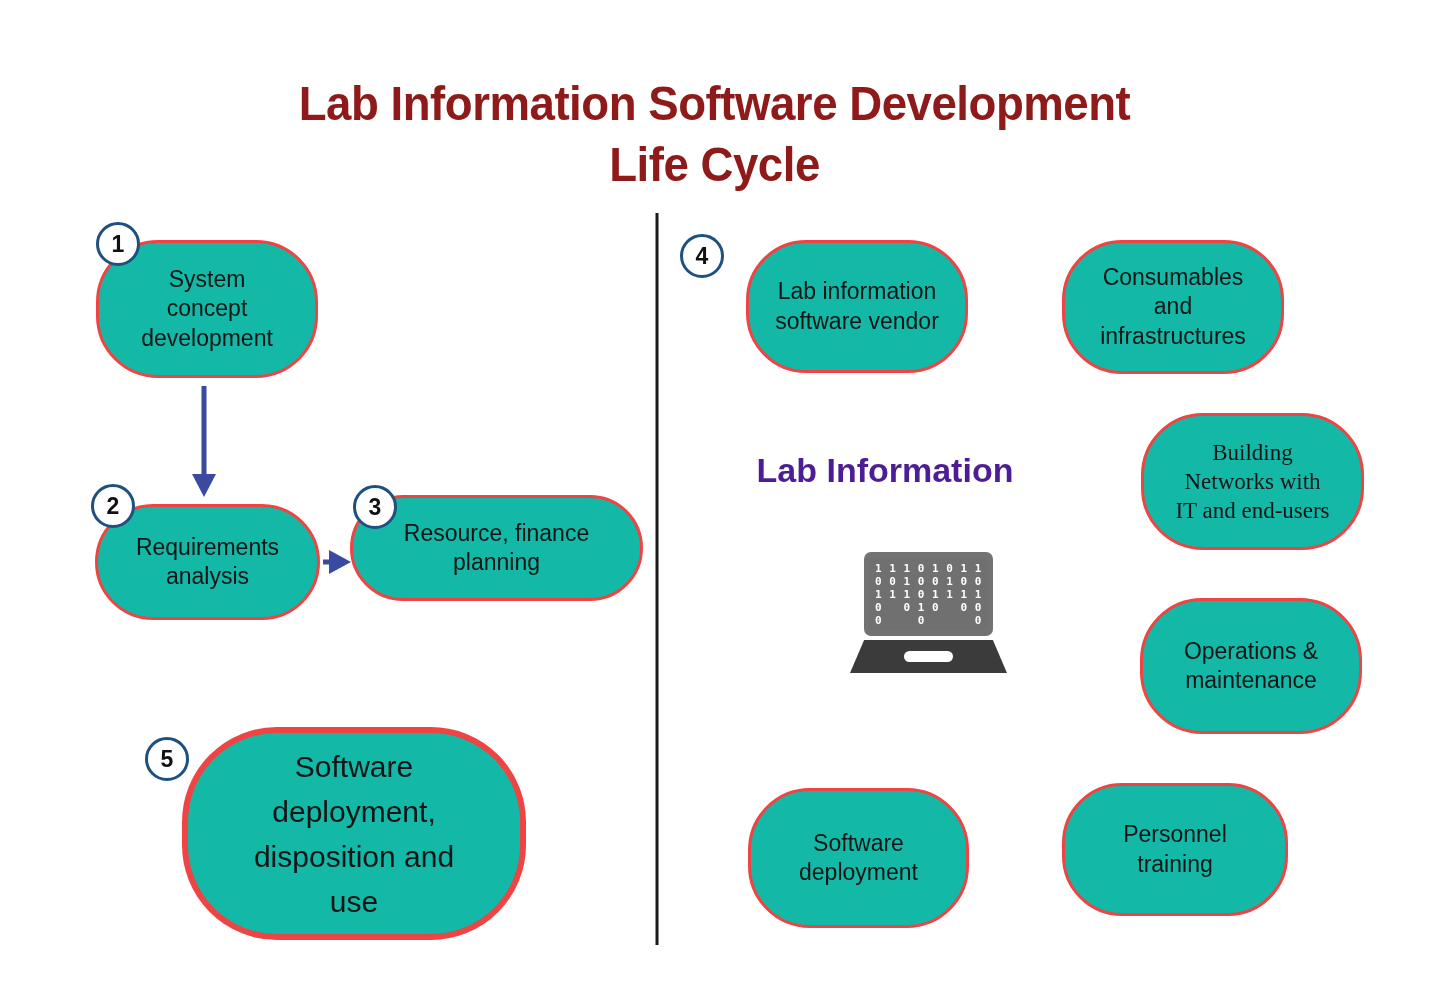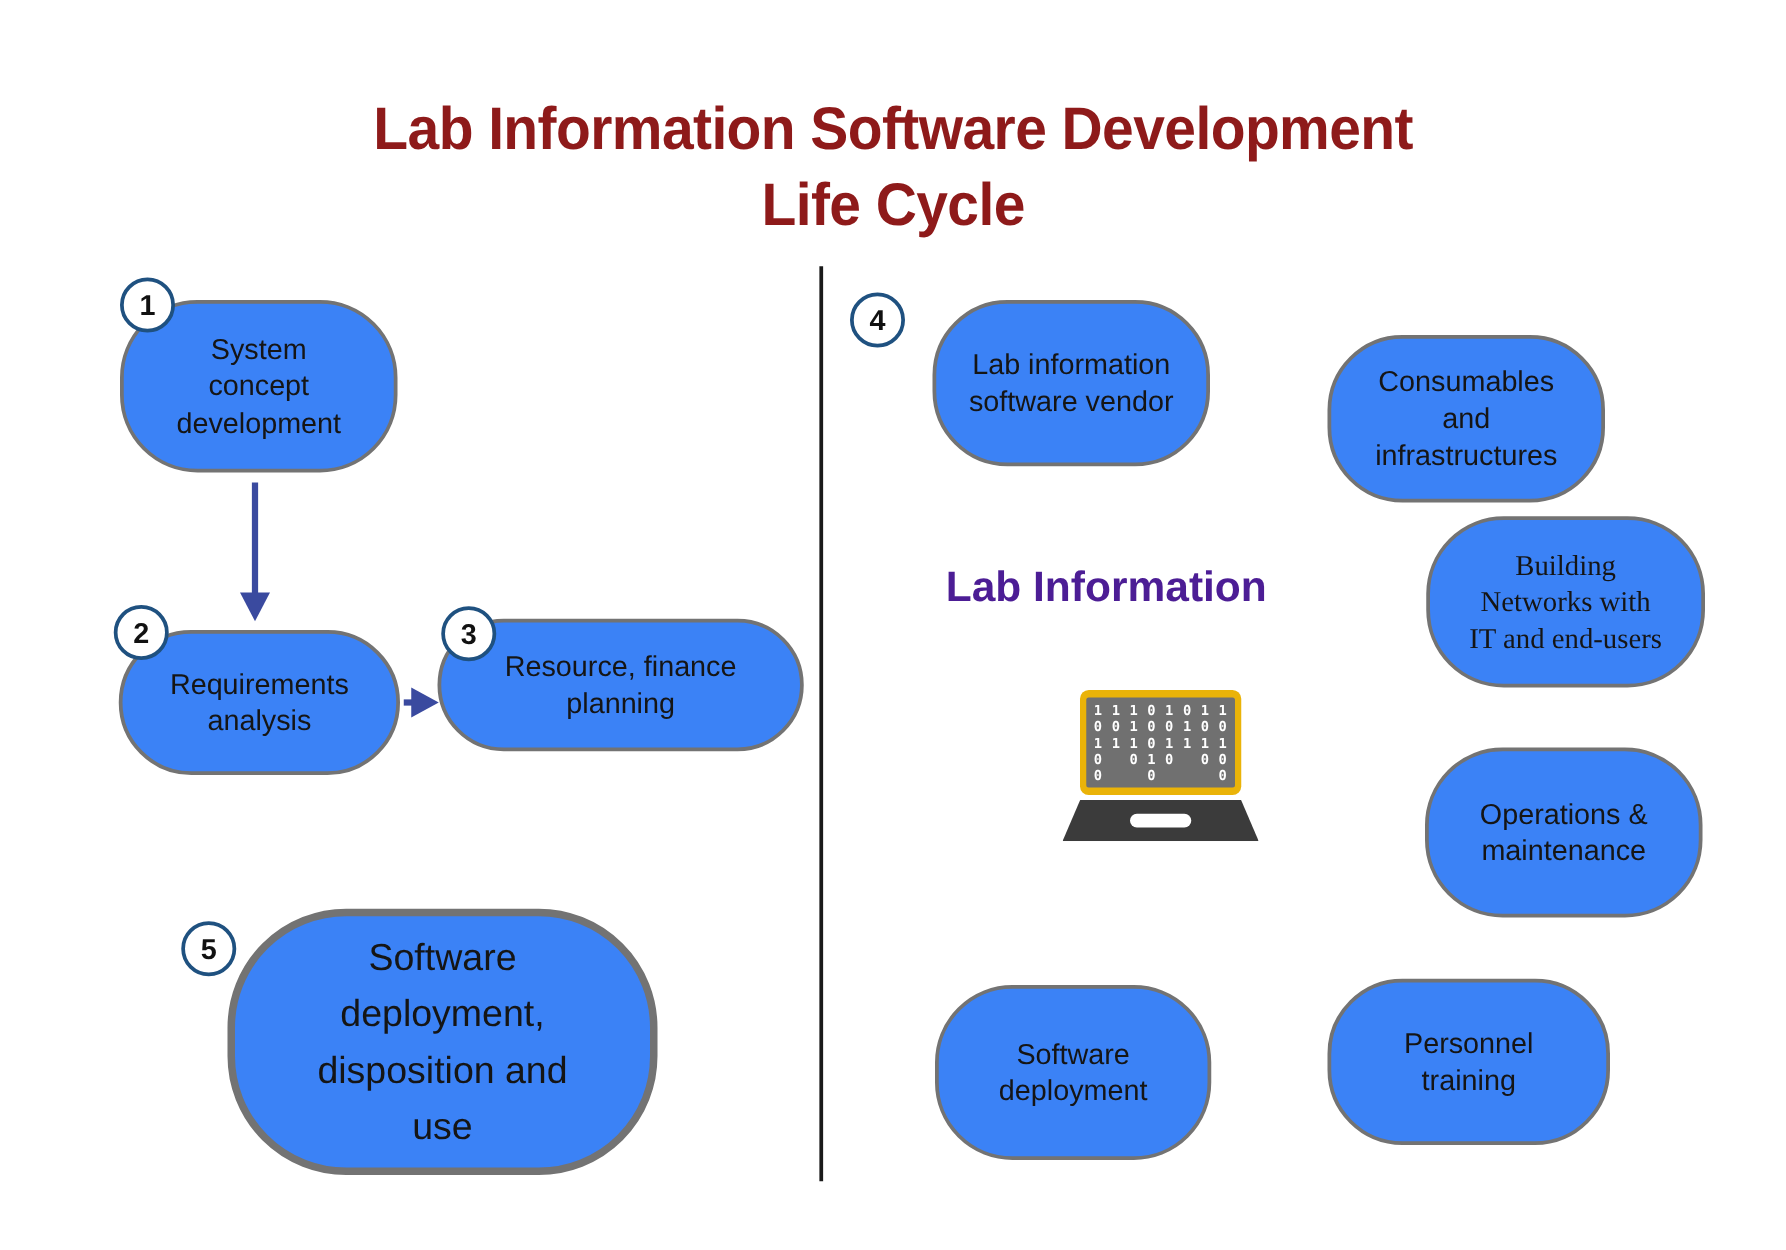--- a/index.html
+++ b/index.html
@@ -6,39 +6,39 @@
   #canvas{
     position:relative;width:1429px;height:1000px;background:#ffffff;
     font-family:"Liberation Sans", sans-serif;overflow:hidden;
   }
   .title{
     position:absolute;left:0;top:74px;width:1429px;text-align:center;
     color:#8E1A1A;font-weight:700;font-size:48px;line-height:1.27;
     transform:scaleX(0.95);transform-origin:center top;letter-spacing:-0.5px;
   }
   .pill{
-    position:absolute;background:#3b82f6;border:3px solid #737373;
+    position:absolute;background:#14b8a6;border:3px solid #ef4444;
     display:flex;align-items:center;justify-content:center;text-align:center;
     font-size:23px;color:#151515;line-height:1.27;box-sizing:border-box;
   }
   .pill .txt{display:block;}
   .badge{
     position:absolute;width:44px;height:44px;border-radius:50%;background:#ffffff;
     border:3px solid #1F5180;display:flex;align-items:center;justify-content:center;
     font-weight:700;font-size:23px;color:#111;z-index:4;box-sizing:border-box;
   }
   #arrow-layer{position:absolute;left:0;top:0;z-index:1;pointer-events:none;}
   .pill{z-index:2;}
   .lis-label{
     position:absolute;left:705px;top:448px;width:360px;text-align:center;
     color:#4c1d95;font-weight:700;font-size:34px;line-height:1.33;z-index:2;
   }
   .laptop{position:absolute;left:850px;top:552px;width:157px;height:122px;z-index:2;}
   .laptop-screen{
-    position:absolute;left:14px;top:0;width:129px;height:84px;background:#eab308;
+    position:absolute;left:14px;top:0;width:129px;height:84px;background:#737373;
     border-radius:7px;padding:6px 5px;box-sizing:border-box;
   }
   .laptop-display{
     width:100%;height:100%;background:#707070;border-radius:2px;
     display:flex;flex-direction:column;justify-content:center;align-items:center;
   }
   .binary-row{
     white-space:pre;color:#ffffff;font-family:"DejaVu Sans Mono", monospace;
     font-size:11px;font-weight:700;line-height:13px;letter-spacing:0.5px;
   }
@@ -102,21 +102,21 @@
   </div>
 
   <div class="badge" style="left:680px;top:234px;">
     <span>4</span>
   </div>
 
   <div class="pill" style="left:746px;top:240px;width:222px;height:133px;border-radius:60px;">
     <span class="txt" style="width:180px;">Lab information software vendor</span>
   </div>
 
-  <div class="pill" style="left:1062px;top:240px;width:222px;height:134px;border-radius:60px;margin-top:28px;">
+  <div class="pill" style="left:1062px;top:240px;width:222px;height:134px;border-radius:60px;">
     <span class="txt" style="width:160px;">Consumables and infrastructures</span>
   </div>
 
   <div class="pill" style="left:1141px;top:413px;width:223px;height:137px;border-radius:62px;">
     <span class="txt" style="width:155px;font-family:Liberation Serif, serif;">Building Networks with IT and end-users</span>
   </div>
 
   <div class="pill" style="left:748px;top:788px;width:221px;height:140px;border-radius:62px;">
     <span class="txt" style="width:135px;">Software deployment</span>
   </div>

